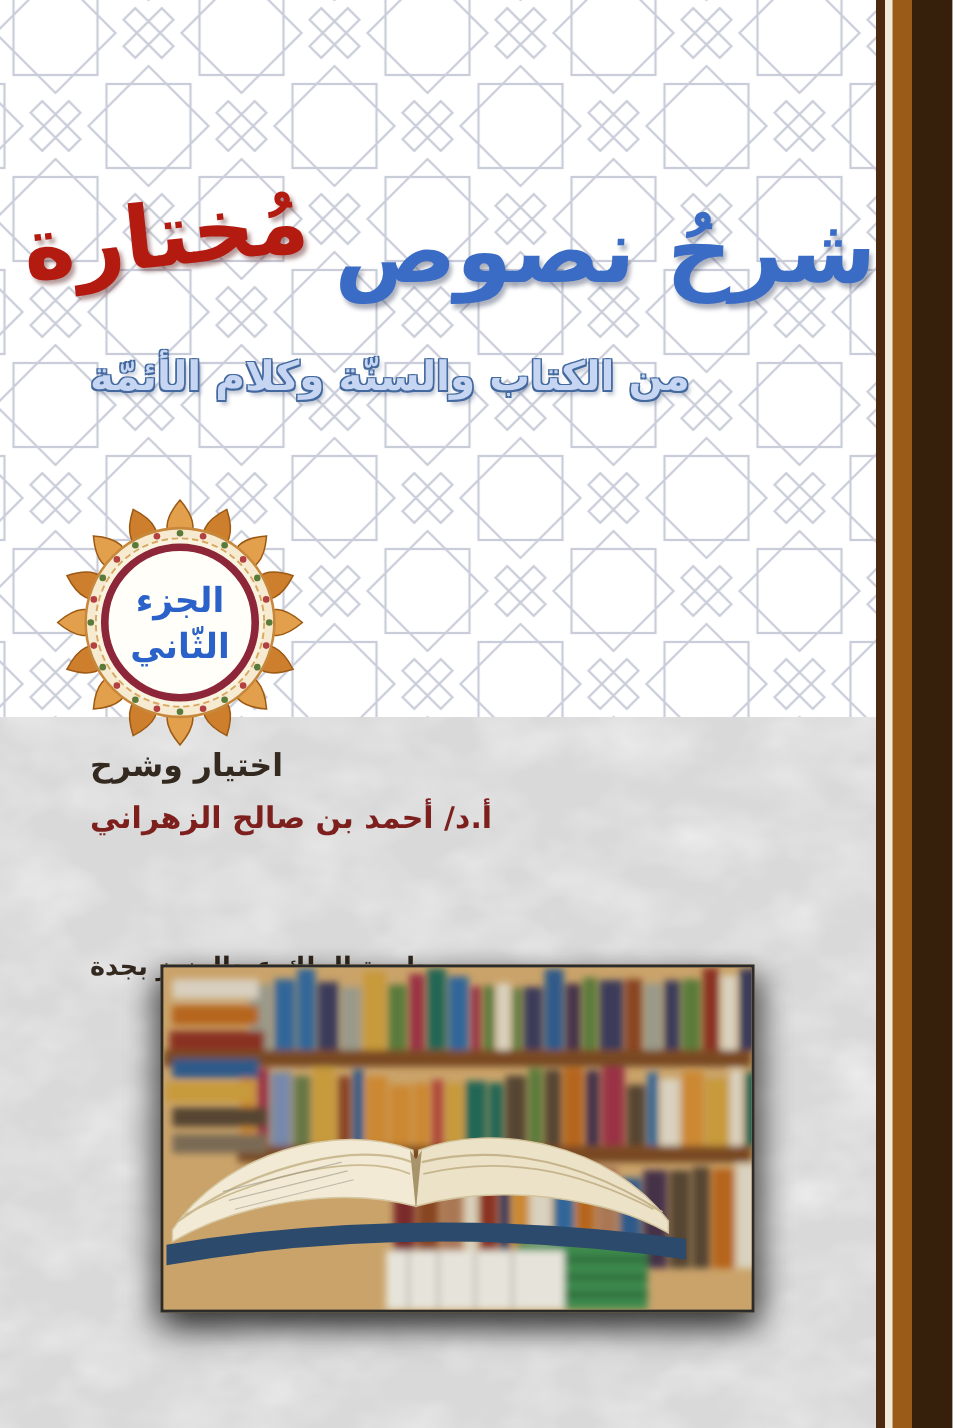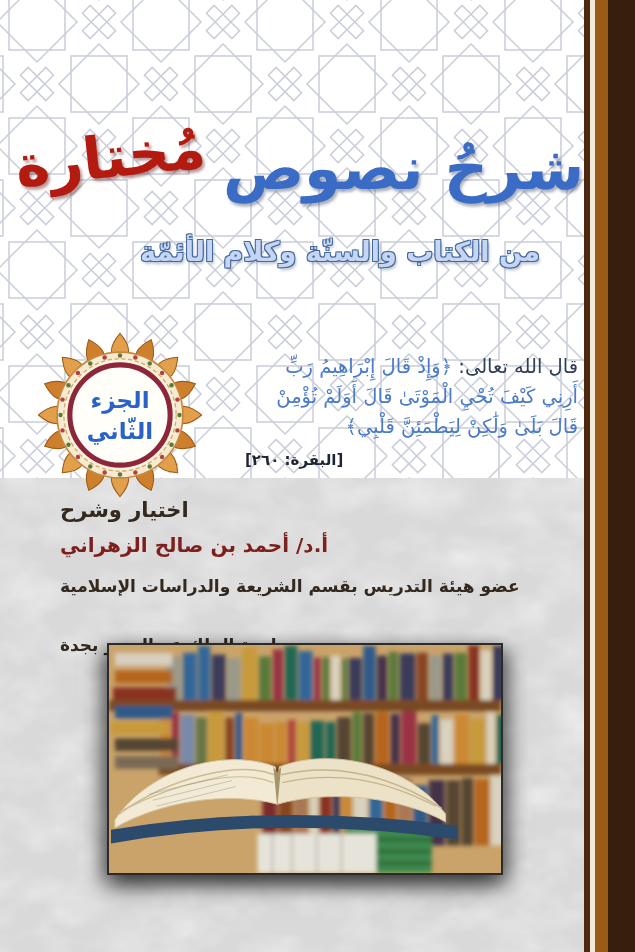--- a/index.html
+++ b/index.html
@@ -29,21 +29,21 @@
     font-size:60px;font-weight:bold;color:#3a6cc6;line-height:1.2;
     text-shadow:2px 3px 3px rgba(50,60,90,.40);
     transform:skewX(-3deg);white-space:nowrap;
   }
   .title-red{
     font-size:58px;font-weight:bold;color:#b31a10;line-height:1.1;
     text-shadow:2px 3px 3px rgba(90,30,30,.45);
     transform:translateY(-6px) rotate(-6deg);white-space:nowrap;
   }
   .subtitle{
-    position:absolute;top:236px;left:60px;width:480px;text-align:right;
+    position:absolute;top:236px;left:60px;width:480px;text-align:left;
     font-size:27px;font-weight:bold;color:#c6d6f2;direction:rtl;
     text-shadow:-1px -1px 0 #43699f,1px -1px 0 #43699f,-1px 1px 0 #43699f,1px 1px 0 #43699f,2px 3px 3px rgba(60,80,120,.35);
     white-space:nowrap;letter-spacing:1px;
   }
   
   .badge{position:absolute;left:35px;top:330px;width:170px;height:170px;}
   .badge text{font-family:"DejaVu Sans","Liberation Sans",sans-serif;font-weight:bold;fill:#2b62c9;font-size:27px;}
   
   .verse{
     position:absolute;top:352px;left:245px;width:333px;direction:rtl;text-align:right;
@@ -166,29 +166,23 @@
         <circle cx="49.5" cy="-49.5" r="2.6" fill="#b34040"></circle>
         <circle cx="60.6" cy="-35.0" r="2.6" fill="#5a7a3a"></circle>
         <circle cx="67.6" cy="-18.1" r="2.6" fill="#b34040"></circle>
       </g>
     <circle r="66" fill="#f9f2df" stroke="#d8a860" stroke-width="1.5" stroke-dasharray="5 3"></circle>
     <circle r="59" fill="#fffef8" stroke="#8c2638" stroke-width="6"></circle>
     <text x="0" y="-8" text-anchor="middle">الجزء</text>
     <text x="0" y="28" text-anchor="middle">الثّاني</text>
   </svg>
 
-  <div class="verse">
-    <span class="intro">قال الله تعالى:</span>
-    <span>﴿وَإِذْ قَالَ إِبْرَاهِيمُ رَبِّ أَرِنِي كَيْفَ تُحْيِ الْمَوْتَىٰ قَالَ أَوَلَمْ تُؤْمِنْ قَالَ بَلَىٰ وَلَٰكِنْ لِيَطْمَئِنَّ قَلْبِي﴾</span>
-    <div class="ref">[البقرة: ٢٦٠]</div>
-  </div>
 
   <div class="cline byline">اختيار وشرح</div>
   <div class="cline author">أ.د/ أحمد بن صالح الزهراني</div>
-  <div class="cline role">عضو هيئة التدريس بقسم الشريعة والدراسات الإسلامية</div>
   <div class="cline univ">جامعة الملك عبدالعزيز بجدة</div>
 
   <div class="photo">
     <svg viewBox="0 0 396 232" preserveAspectRatio="none">
       <defs>
         <filter id="blurbg">
             <feGaussianBlur stdDeviation="2.4"></feGaussianBlur>
           </filter>
       </defs>
       <rect width="396" height="232" fill="#caa36a"></rect>

